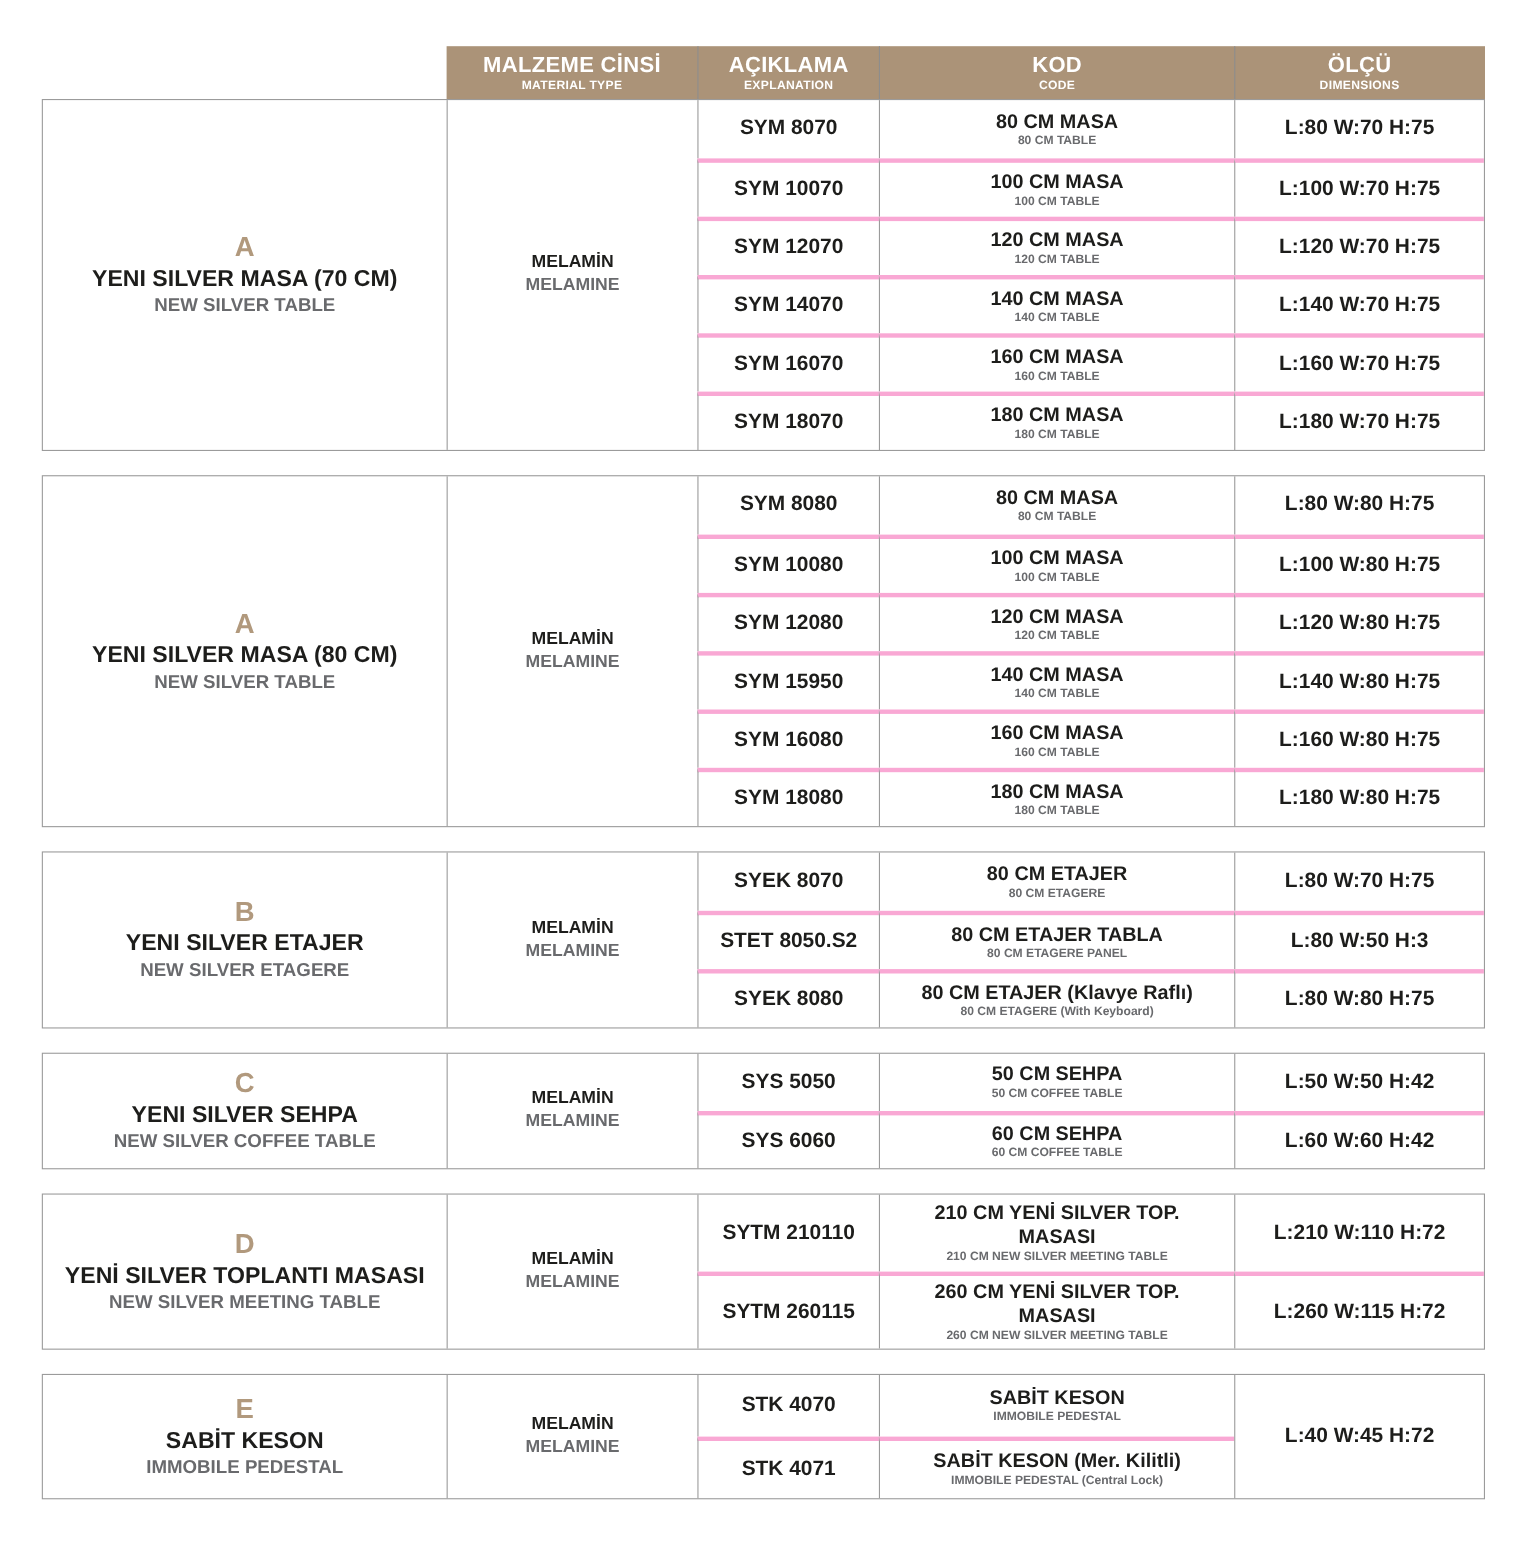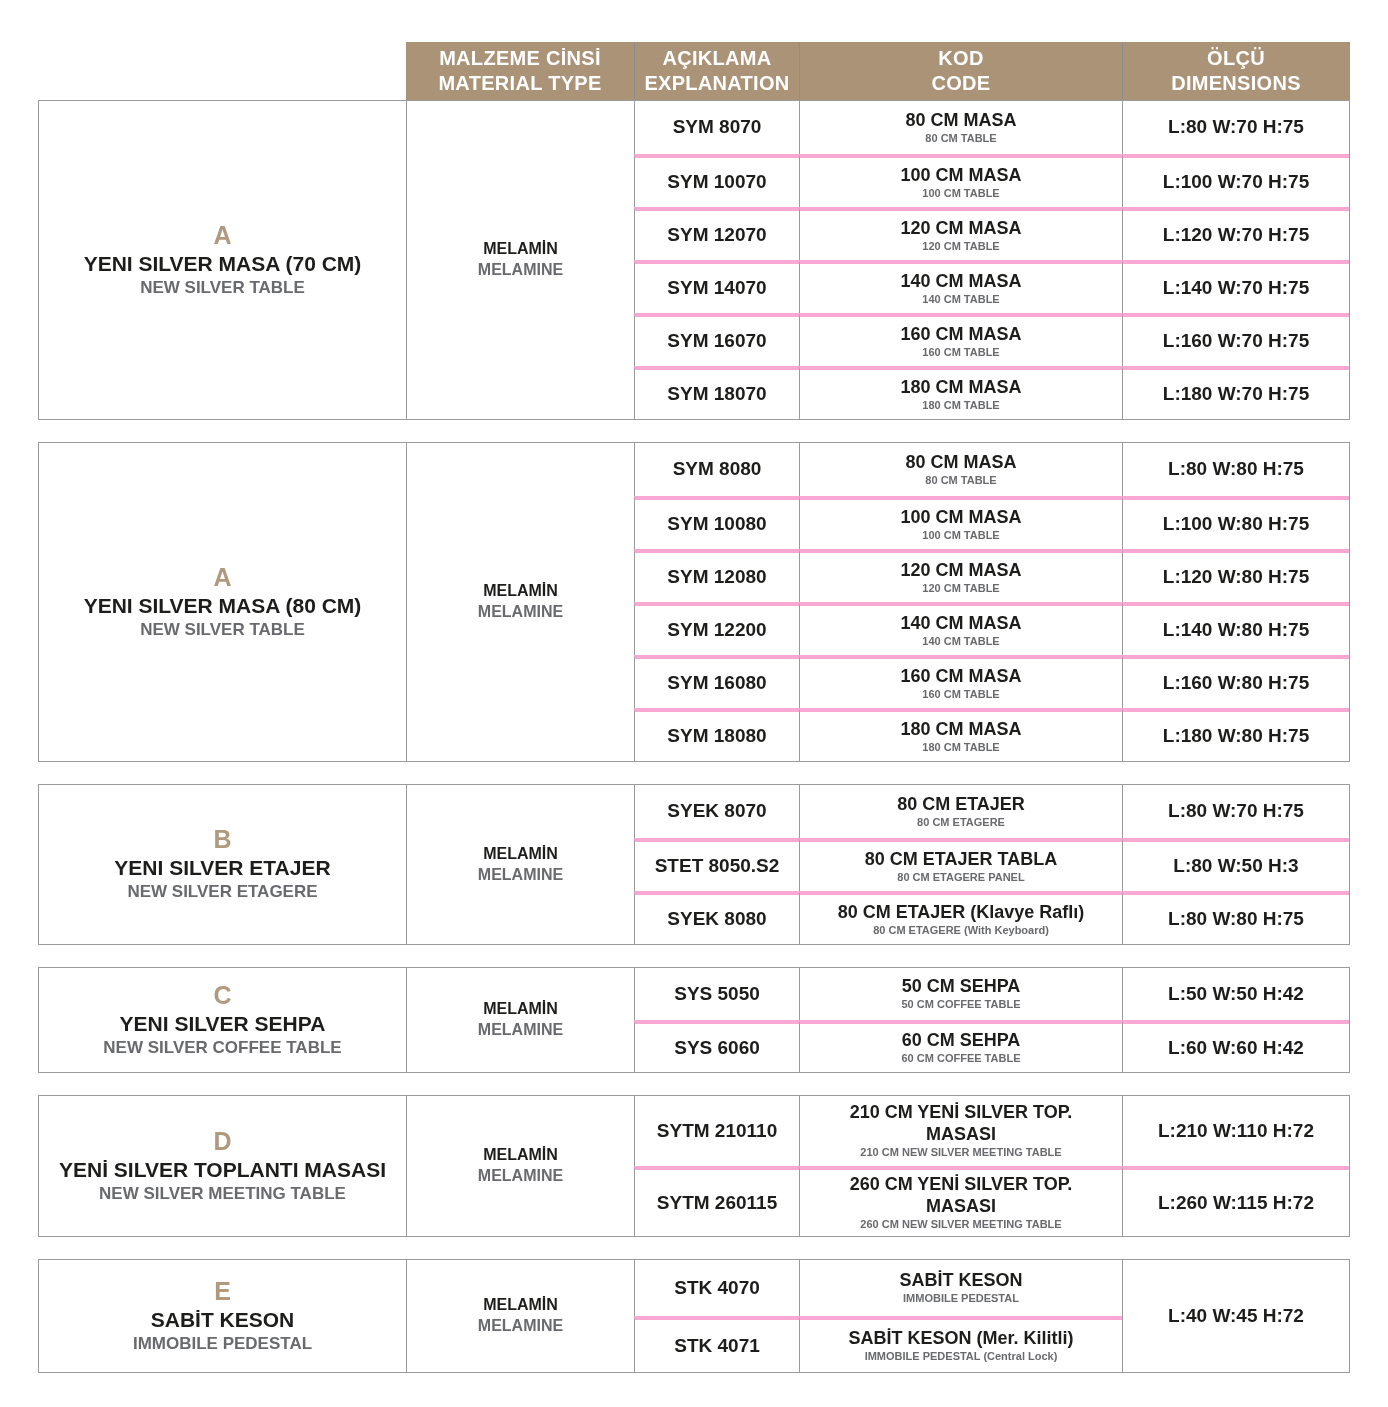--- a/index.html
+++ b/index.html
@@ -1,24 +1,24 @@
 <!DOCTYPE html>
 <html><head>
 <meta charset="utf-8">
 <style>
   html,body{margin:0;padding:0;background:#ffffff;}
   body{width:1388px;height:1407px;font-family:"Liberation Sans",sans-serif;color:#1d1d1b;}
   .page{padding:42px 38px 0 38px;}
 
   
-  .theader{display:grid;margin-left:368px;grid-template-columns:228px 165px 323px 227px;height:58px;background:#ab9378;}
+  .theader{display:grid;margin-left:368px;grid-template-columns:228px 165px 323px 227px;height:48px;background:#ab9378;}
   .hcell{display:flex;flex-direction:column;justify-content:center;align-items:center;line-height:1.25;text-align:center;}
   .hcell + .hcell{border-left:1px solid #8d8d8d;}
   .h-tr{color:#ffffff;font-weight:bold;font-size:20px;letter-spacing:.3px;}
-  .h-en{color:#ffffff;font-weight:bold;font-size:20px;letter-spacing:.3px;}
+  .h-en{color:#ffffff;font-weight:bold;font-size:11px;letter-spacing:.3px;}
 
   
   .section{display:grid;grid-template-columns:367px 228px 165px 323px 1fr;border:1px solid #9b9b9b;margin-bottom:22px;background:#fff;box-sizing:border-box;}
   .s1,.s2{grid-template-rows:repeat(6,53px);}
   .s3{grid-template-rows:repeat(3,53px);}
   .s4{grid-template-rows:repeat(2,52px);}
   .s5{grid-template-rows:repeat(2,70px);}
   .s6{grid-template-rows:repeat(2,56px);}
 
   .cell{display:flex;flex-direction:column;justify-content:center;align-items:center;text-align:center;line-height:1.3;}
@@ -142,21 +142,21 @@
     </div>
     <div class="cell dims r2 sep">L:100 W:80 H:75</div>
 
     <div class="cell code r3 sep">SYM 12080</div>
     <div class="cell expl r3 sep">
       <div class="expl-tr">120 CM MASA</div>
       <div class="expl-en">120 CM TABLE</div>
     </div>
     <div class="cell dims r3 sep">L:120 W:80 H:75</div>
 
-    <div class="cell code r4 sep">SYM 12200</div>
+    <div class="cell code r4 sep">SYM 15950</div>
     <div class="cell expl r4 sep">
       <div class="expl-tr">140 CM MASA</div>
       <div class="expl-en">140 CM TABLE</div>
     </div>
     <div class="cell dims r4 sep">L:140 W:80 H:75</div>
 
     <div class="cell code r5 sep">SYM 16080</div>
     <div class="cell expl r5 sep">
       <div class="expl-tr">160 CM MASA</div>
       <div class="expl-en">160 CM TABLE</div>

